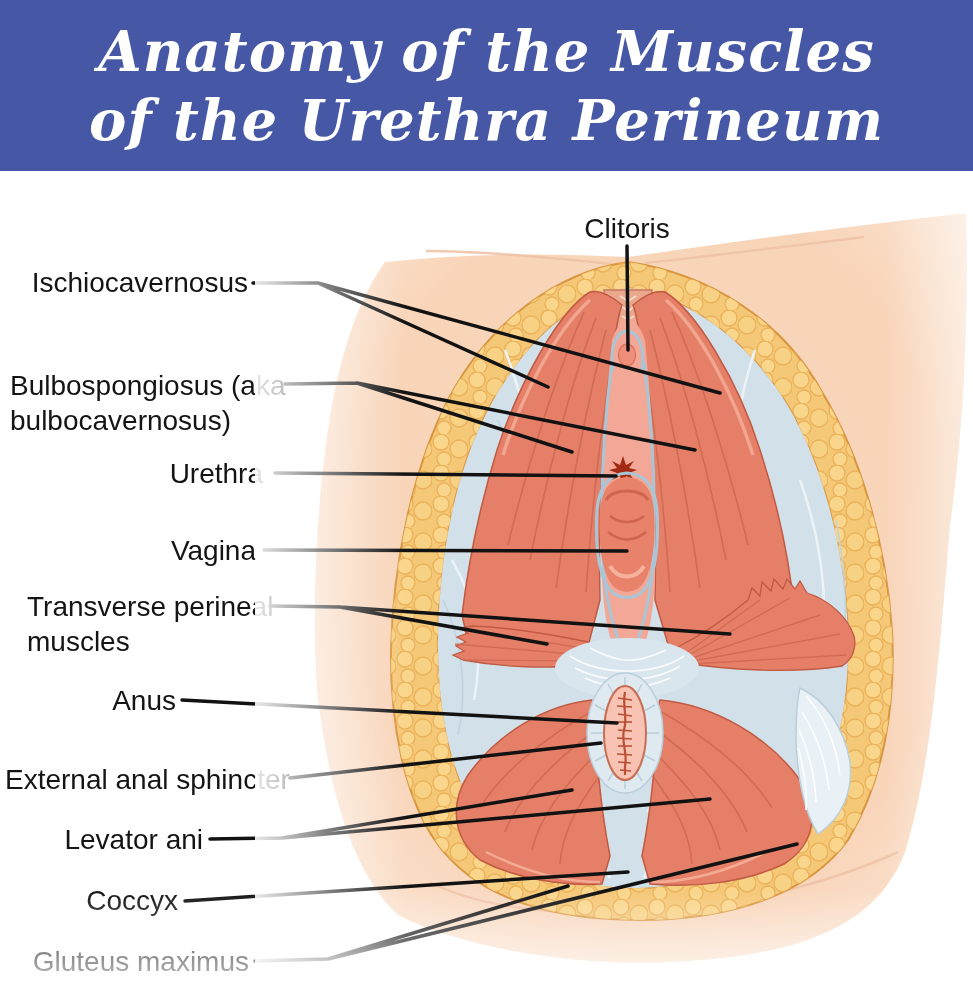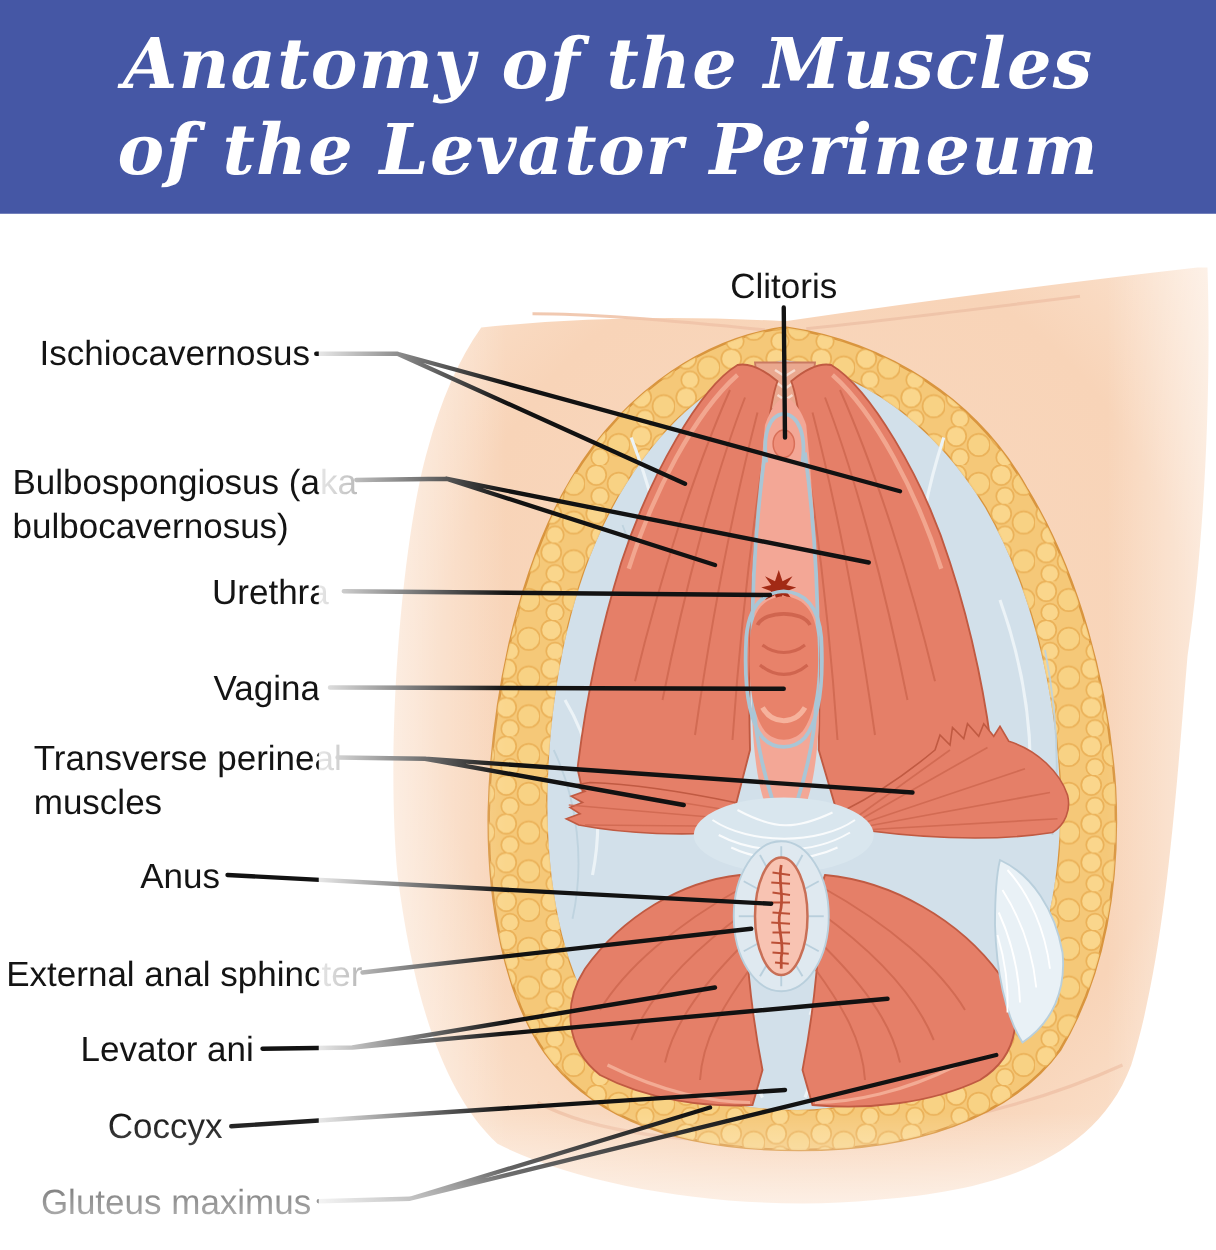--- a/index.html
+++ b/index.html
@@ -13,21 +13,21 @@
   svg text{font-family:"Liberation Sans", sans-serif;}
   .lbl{font-size:28px;fill:#141414;}
 </style>
 </head>
 <body>
 
 <div class="page">
 
   <div class="banner">
     <div class="line">Anatomy of the Muscles</div>
-    <div class="line">of the Levator Perineum</div>
+    <div class="line">of the Urethra Perineum</div>
   </div>
 
   <svg style="position:absolute;left:0;top:199px;" width="973" height="801" viewBox="0 199 973 801">
 
     <defs>
       <radialGradient id="skinGrad" cx="0.52" cy="0.45" r="0.75">
         <stop offset="0%" stop-color="#f9d8be"></stop>
         <stop offset="62%" stop-color="#f8d4b8"></stop>
         <stop offset="88%" stop-color="#fbe3d0"></stop>
         <stop offset="100%" stop-color="#fdeee0"></stop>

